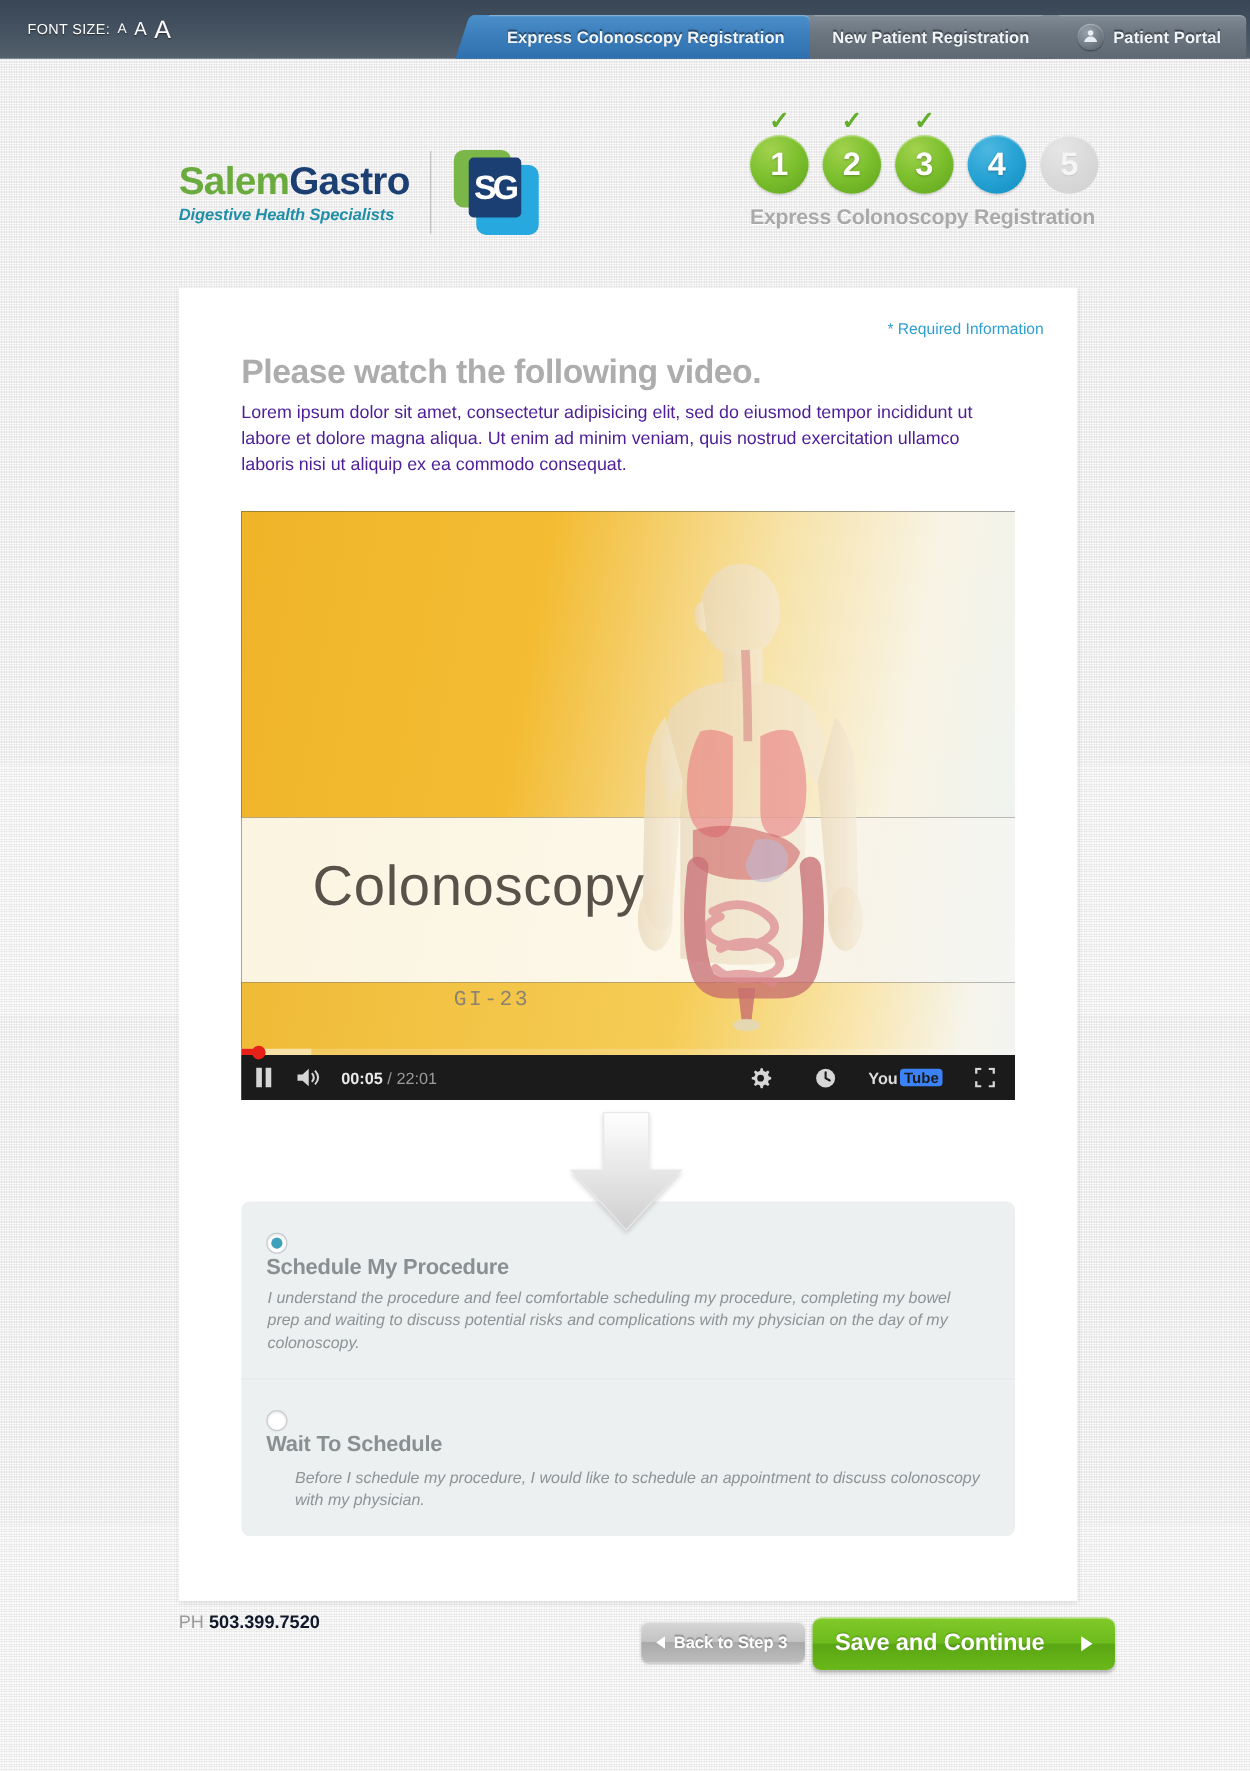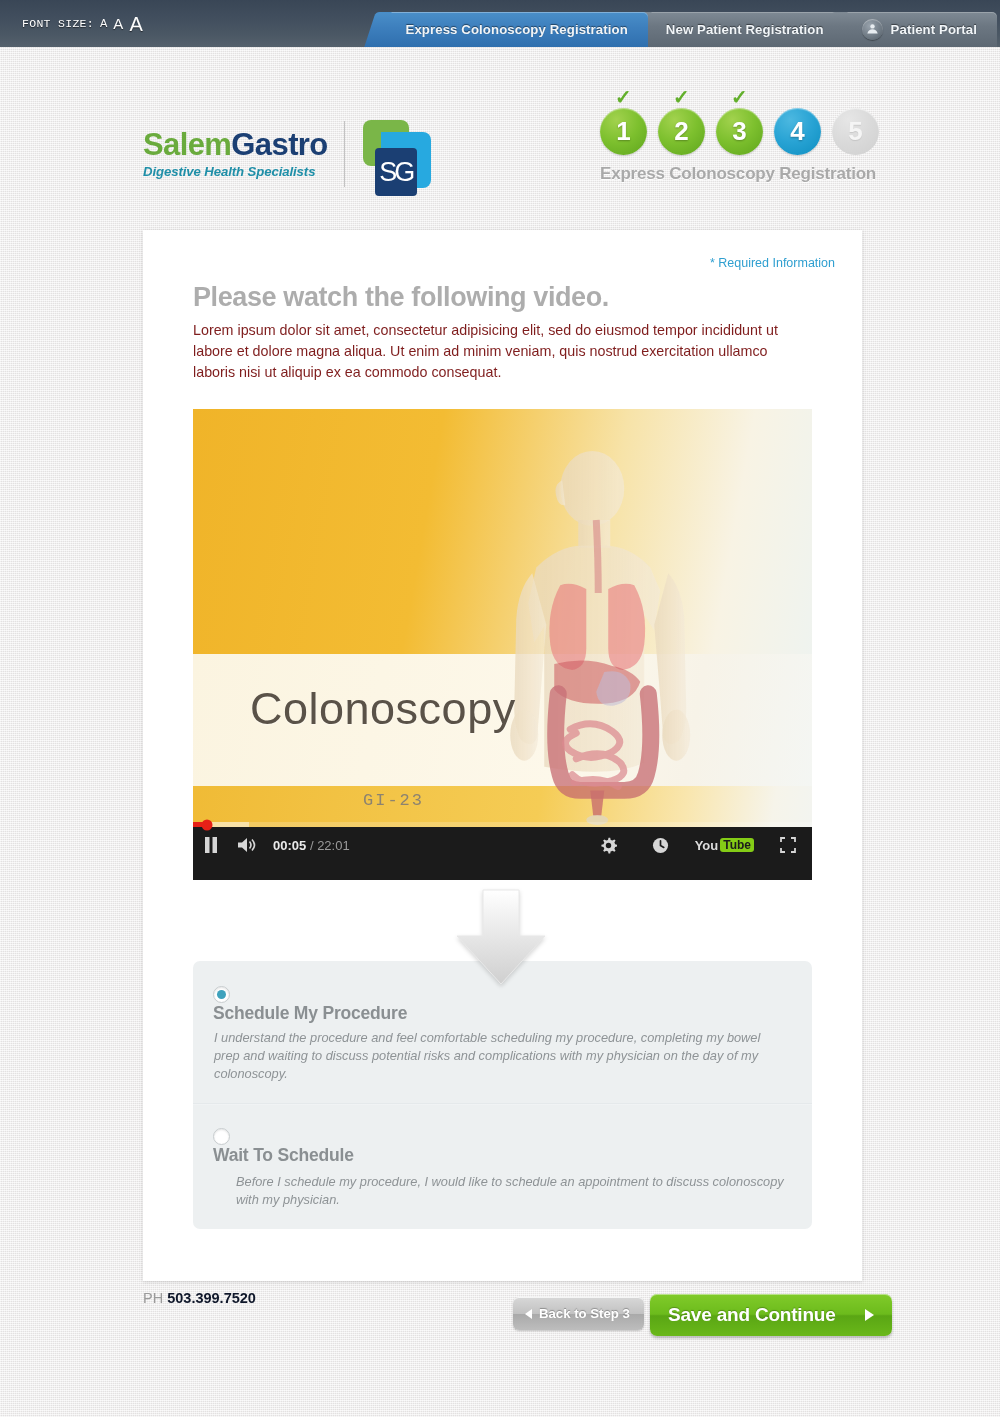--- a/index.html
+++ b/index.html
@@ -39,21 +39,21 @@
     height: 47px;
     display: flex;
     align-items: center;
     gap: 6px;
   }
   .fs-label {
     color: #ffffff;
     font-size: 11.5px;
     letter-spacing: .3px;
     text-shadow: 0 1px 1px rgba(0,0,0,.55);
-    font-family: Liberation Mono, monospace;
+    font-family: Liberation Sans, sans-serif;
   }
   .fs-a { color: #fdfdfd; text-shadow: 0 1px 1px rgba(0,0,0,.55); line-height: 1; cursor: pointer; }
   .fs-a.s1 { font-size: 11px; }
   .fs-a.s2 { font-size: 15px; }
   .fs-a.s3 { font-size: 20px; }
 
   
   .tabs {
     position: absolute;
     right: 3px; top: 12px;
@@ -149,28 +149,28 @@
     background: #7ab648;
     border-radius: 8px 8px 0 8px;
   }
   .lm-blue {
     position: absolute; right: 0; bottom: 0;
     width: 50px; height: 56px;
     background: #27a9e0;
     border-radius: 0 8px 8px 8px;
   }
   .lm-navy {
-    position: absolute; left: 12px; top: 28px;
+    position: absolute; left: 12px; top: 6px;
     width: 42px; height: 48px;
     background: #1b3f73;
     border-radius: 4px;
     display: flex; align-items: center; justify-content: center;
     color: #fff;
     font-size: 27px;
-    font-weight: normal;
+    font-weight: bold;
     letter-spacing: -3px;
     text-align: center;
   }
 
   
   .steps {
     position: absolute;
     left: 600px; top: 108px;
     z-index: 5;
     width: 270px;
@@ -244,21 +244,21 @@
     color: #adadad;
     letter-spacing: -.4px;
     text-shadow: 0 1px 0 #fff;
   }
   .intro {
     position: absolute;
     left: 50px; top: 90px;
     width: 615px;
     font-size: 14.3px;
     line-height: 21px;
-    color: #7f1d1d;
+    color: #4c1d95;
   }
 
   
   .video {
     position: absolute;
     left: 50px; top: 179px;
     width: 619px; height: 471px;
     background: #000;
     overflow: hidden;
   }
@@ -307,21 +307,21 @@
     color: #8c8370;
     letter-spacing: 1.6px;
     font-family: "Liberation Mono", monospace;
   }
 
   
   .player {
     position: absolute;
     left: 0; bottom: 0;
     width: 100%;
-    height: 53px;
+    height: 36px;
     background: #1b1b1b;
   }
   .progress {
     position: absolute;
     left: 0; top: -5px;
     width: 100%;
     height: 5px;
     background: rgba(255,255,255,.2);
   }
   .progress-buffer {
@@ -359,21 +359,21 @@
   }
   .time .total { color: #9b9b9b; font-weight: normal; }
   .yt-logo {
     display: flex; align-items: center;
     color: #dcdcdc;
     font-size: 13px;
     font-weight: bold;
     cursor: pointer;
   }
   .yt-logo .tube {
-    background: #84cc16;
+    background: #3b82f6;
     color: #1b1b1b;
     border-radius: 3px;
     padding: 0 3px;
     margin-left: 2px;
     font-size: 12px;
   }
 
   
   .down-arrow {
     position: absolute;

